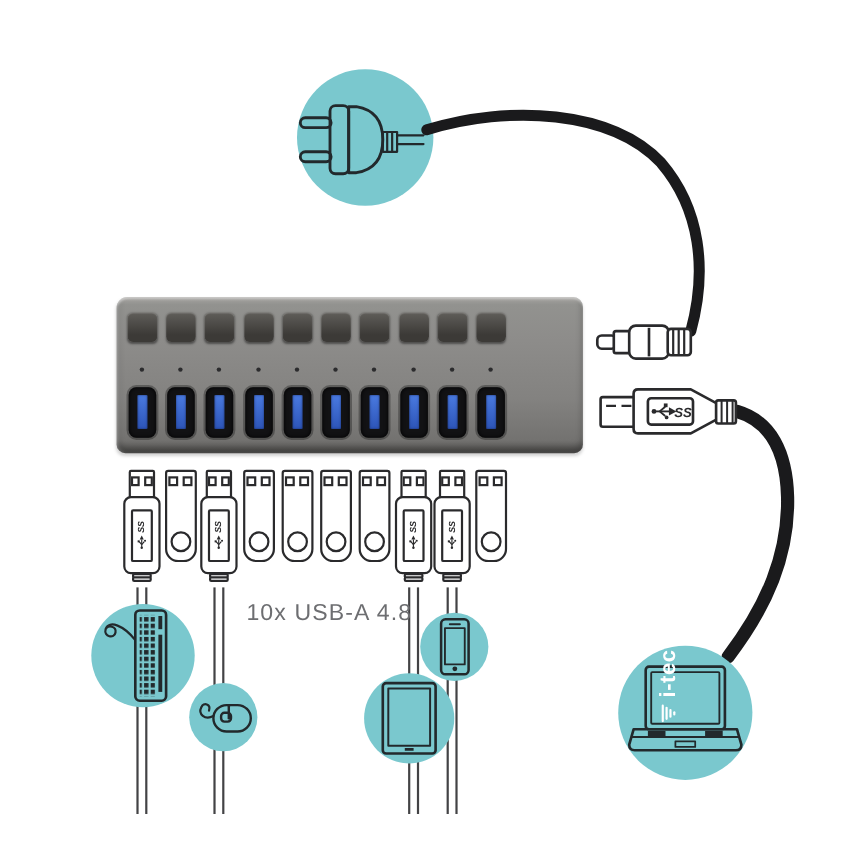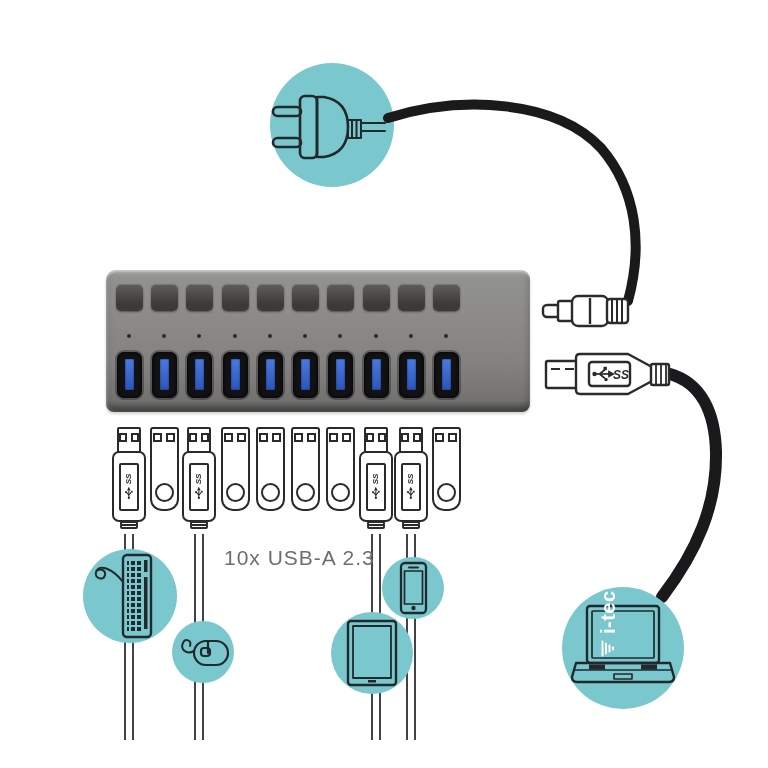--- a/index.html
+++ b/index.html
@@ -351,21 +351,21 @@
         <div class="drive">
           <div class="holes">
             <div class="hole"></div>
             <div class="hole"></div>
           </div>
           <div class="ring"></div>
         </div>
       </div>
     </div>
 
-  <div class="caption">10x USB-A 2.3</div>
+  <div class="caption">10x USB-A 4.8</div>
 
   <div class="circle" style="left:83px;top:549px;width:94px;height:94px;">
     <svg width="94" height="94" viewBox="0 0 94 94">
       <defs>
         <pattern id="kb" width="6" height="6" patternUnits="userSpaceOnUse">
           <rect width="4" height="4" fill="#22292c"></rect>
         </pattern>
       </defs>
       <g fill="none" stroke="#22292c" stroke-width="2.4" stroke-linejoin="round">
         <path d="M40,33 C30,20 16,14 13,23 C11,30 21,32 22,26 C23,20 15,19 13,23" stroke-width="2"></path>

